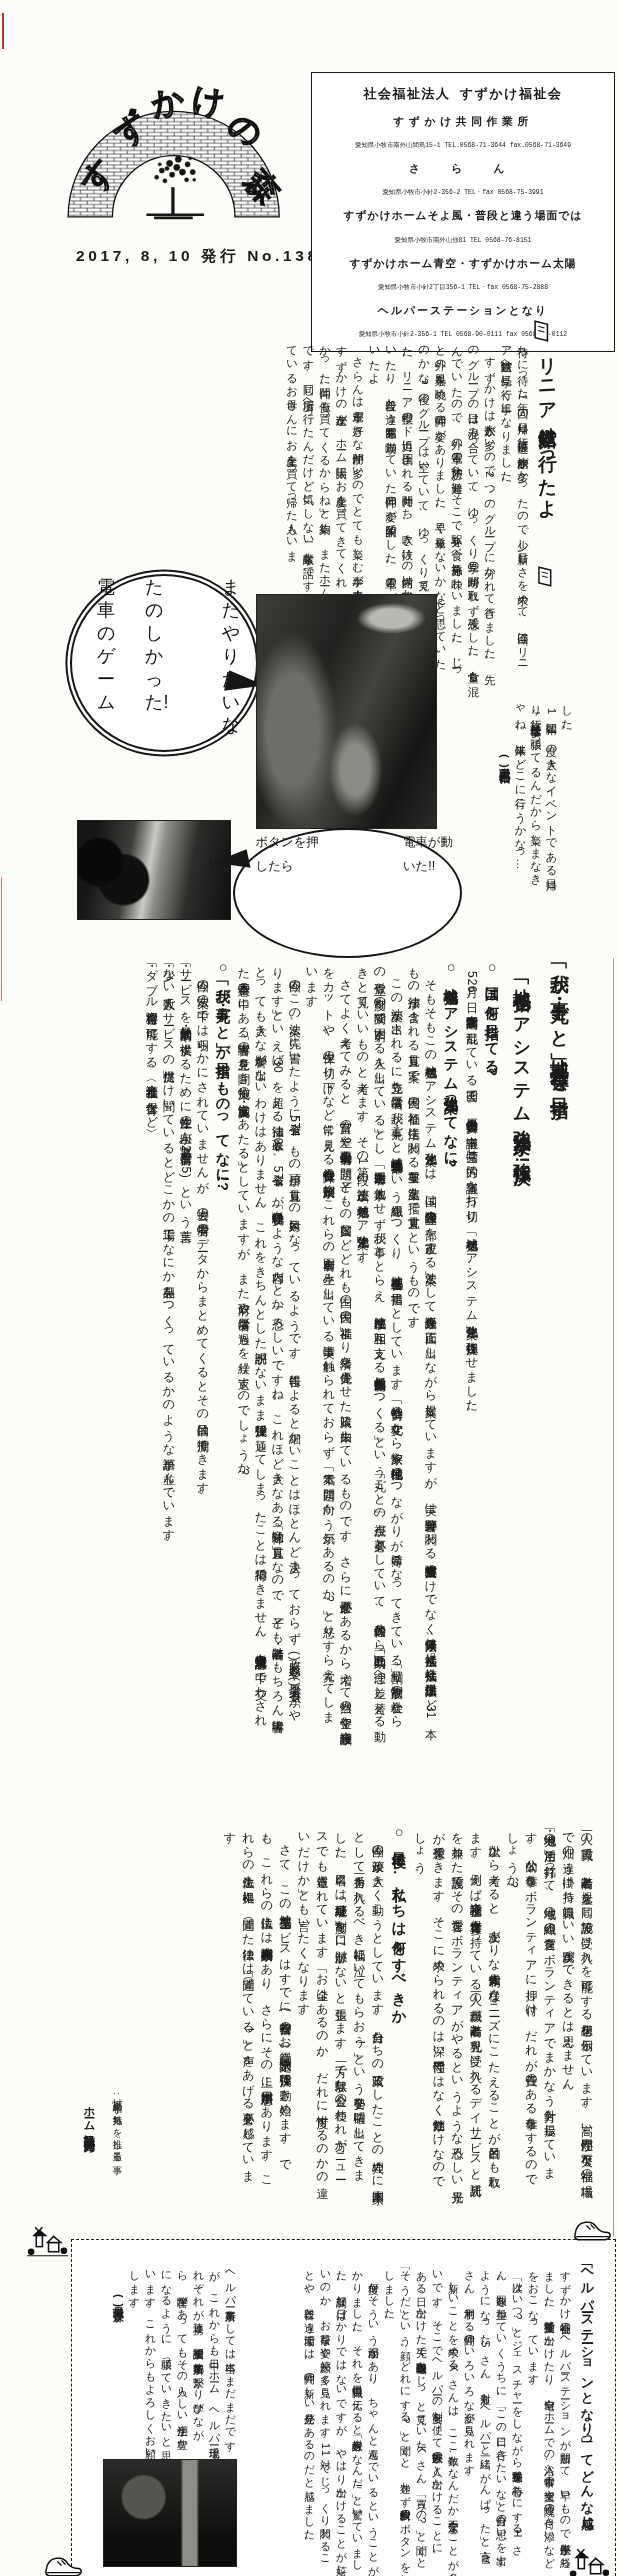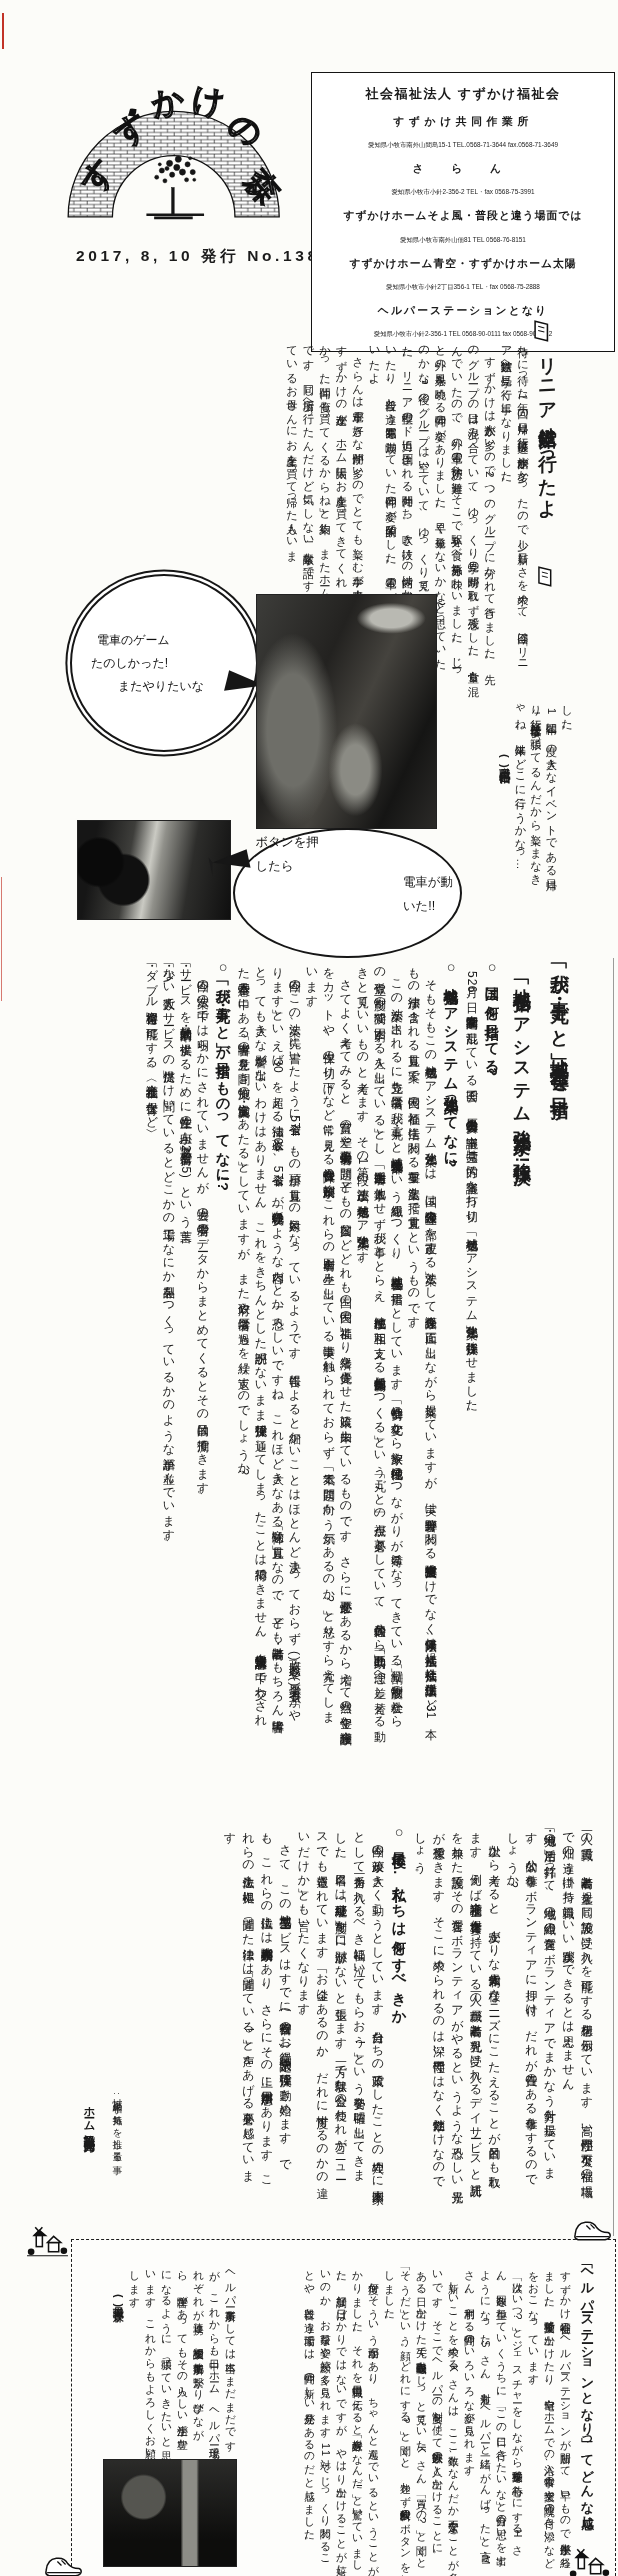--- a/index.html
+++ b/index.html
@@ -9,21 +9,21 @@
   .vtext{writing-mode:vertical-rl;text-orientation:mixed;position:absolute;
          font-size:11.3px;line-height:16.5px;letter-spacing:0.5px;}
   .vtext p{margin:0;text-indent:1em;}
   .vtext p.ni{text-indent:0;}
   .vtext p.sig{text-indent:0;padding-top:57px;font-weight:bold;}
   .vtext h3{margin:0;font-weight:900;font-size:14.4px;line-height:24px;letter-spacing:1px;text-indent:0;}
   .vh{writing-mode:vertical-rl;text-orientation:mixed;position:absolute;font-weight:900;letter-spacing:1px;}
   
   #orgbox{position:absolute;left:311px;top:72px;width:302px;height:278px;border:1.5px solid #141414;
           background:#fff;display:flex;flex-direction:column;justify-content:space-evenly;
-          align-items:center;text-align:center;}
+          align-items:center;text-align:center;font-family:Liberation Mono, monospace;}
   .org-name{font-size:13px;font-weight:bold;letter-spacing:1.5px;}
   .org-sub{font-size:10.8px;font-weight:bold;letter-spacing:4.6px;}
   .org-sub.wide{letter-spacing:12.4px;}
   .org-addr{font-size:6.4px;letter-spacing:0;}
   #dateline{position:absolute;left:76px;top:246px;font-size:15.5px;font-weight:bold;letter-spacing:3.6px;}
   
   .photo{position:absolute;border:0.5px solid #222;background-color:#222;}
   #photoA{background:
      radial-gradient(ellipse 46px 20.6px at 75% 10%, #b9b9b2 0 45%, transparent 75%),
      radial-gradient(ellipse 57px 124px at 20% 58%, #6e6e68 0 45%, transparent 78%),
@@ -34,28 +34,28 @@
      radial-gradient(circle at 30% 60%, #101010 0 20%, transparent 22%),
      linear-gradient(100deg,#161616 12%,#3e3e3b 34%,#cacac3 47%,#90908a 53%,#2d2d2b 72%,#0f0f0f 100%);}
   #photoC{background:
      linear-gradient(90deg, transparent 58%, #8d8d87 60% 70%, transparent 72%),
      radial-gradient(circle at 30% 35%, #555550 0 18%, transparent 20%),
      linear-gradient(180deg,#2b2b29 0%,#0d0d0c 75%);}
   
   .bubble{position:absolute;background:#fff;border-radius:50%;color:#111;}
   #bubble1{left:70px;top:574px;width:184px;height:174px;border:2.1px solid #161616;
            box-shadow:0 0 0 2.6px #fff,0 0 0 4.6px #161616;
-           display:flex;flex-direction:column;justify-content:center;font-size:12px;}
+           display:flex;flex-direction:row;justify-content:space-between;font-size:18px;}
   #bubble1 .b-line{padding-left:25px;line-height:23px;}
   #bubble1 .b-line:nth-child(2){padding-left:19px;}
   #bubble1 .b-line:nth-child(3){padding-left:46px;}
   #bubble2{left:233px;top:828px;width:225px;height:126px;border:2.6px solid #161616;
            display:flex;justify-content:center;font-size:12.4px;}
   #bubble2 .b-line{padding-left:20.6px;line-height:24px;}
-  #bubble2 .b-line:nth-child(2){padding-left:77px;margin-top:40px;}
+  #bubble2 .b-line:nth-child(2){padding-left:77px;}
   .tail{position:absolute;width:0;height:0;border-style:solid;}
   #tail1{left:226px;top:675px;border-top:6.2px solid transparent;border-bottom:15.5px solid transparent;
          border-left:38px solid #161616;transform:rotate(14deg);}
   #tail2{left:210px;top:853px;border-top:6.2px solid transparent;border-bottom:13.4px solid transparent;
          border-right:36px solid #161616;transform:rotate(-12deg);}
   
   #a3box{position:absolute;left:71px;top:2239px;width:543px;height:340px;border:1.5px dashed #1c1c1c;background:#fdfdfb;}
   
   .doodle{position:absolute;}
   

